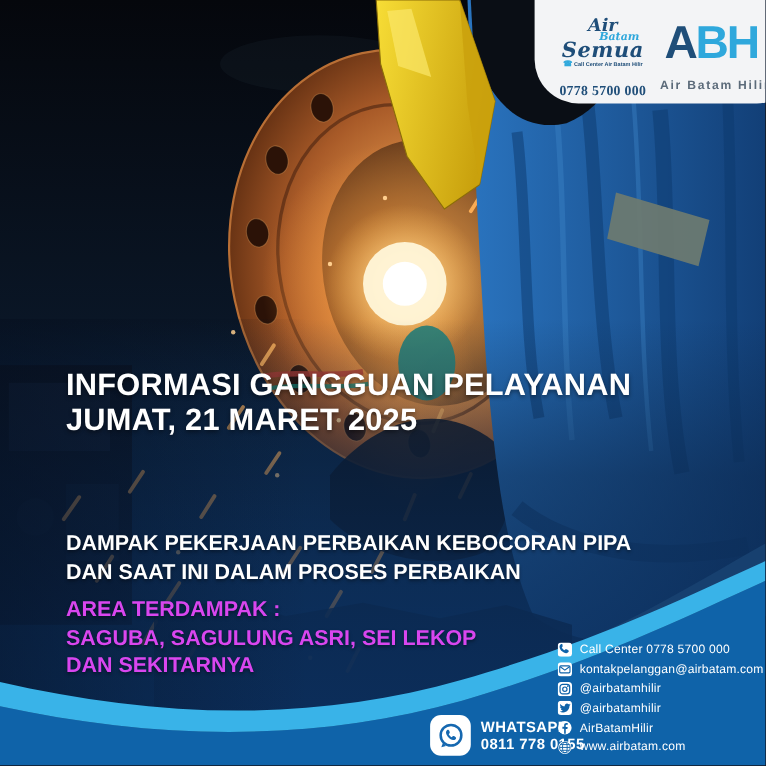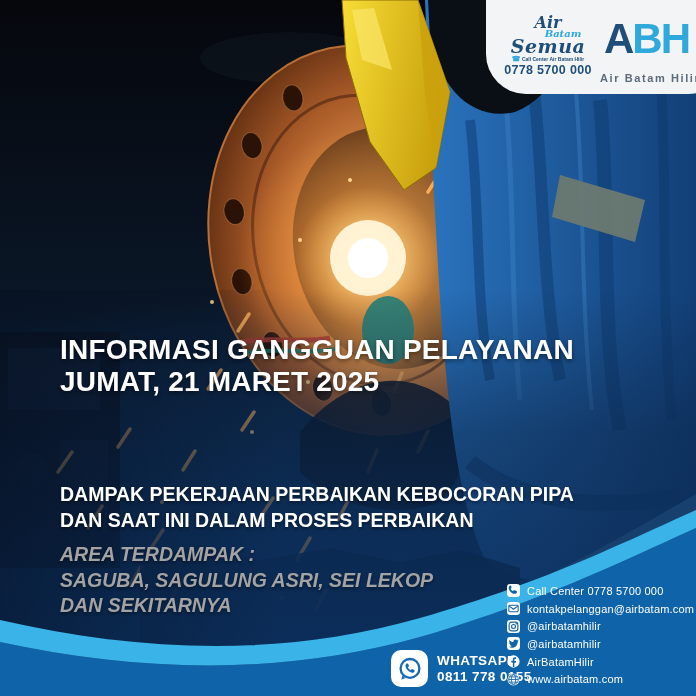--- a/index.html
+++ b/index.html
@@ -18,46 +18,45 @@
     background:#f3f4f6;border-radius:0 0 40px 40px;z-index:5;
   }
   .aus{position:absolute;left:8px;top:42px;width:108px;text-align:center;
        font-family:"DejaVu Serif",serif;font-style:italic;font-weight:bold;color:#1F4E79;}
   .aus-w1{font-size:16px;line-height:13px;}
   .aus-w2{font-size:10px;line-height:9px;color:#2FA8DC;padding-left:30px;}
   .aus-w3{font-size:19px;line-height:16px;letter-spacing:.5px;}
   .aus-cap{font-family:"Liberation Sans",sans-serif;font-style:normal;font-weight:bold;
            font-size:5px;line-height:6px;margin-top:2px;white-space:nowrap;color:#1F4E79;}
   .aus-cap .ph{font-size:7px;color:#2FA8DC;}
-  .aus-num{font-family:Liberation Sans, sans-serif;font-style:normal;font-weight:bold;
-           font-size:12.5px;line-height:14px;letter-spacing:.3px;margin-top:1px;}
+  .aus-num{font-family:Liberation Serif, serif;font-style:normal;font-weight:bold;
+           font-size:12.5px;line-height:14px;letter-spacing:.3px;margin-top:13px;}
   .abh{position:absolute;left:118px;top:44px;font-weight:bold;font-size:42px;line-height:42px;
        letter-spacing:-2px;}
   .abh-a{color:#1F4E79;}
   .abh-b,.abh-h{color:#2FA8DC;}
   .abh-name{position:absolute;left:114px;top:98px;font-size:11px;font-weight:bold;
             letter-spacing:1.6px;color:#5c6b7a;white-space:nowrap;}
 
   
   .headline{
     position:absolute;left:60px;top:334px;color:#fff;font-weight:bold;
     font-size:28px;line-height:31.5px;white-space:nowrap;z-index:4;
     text-shadow:0 2px 4px rgba(0,0,0,.45);letter-spacing:.2px;
   }
   .details{
     position:absolute;left:60px;top:460px;color:#fff;font-weight:bold;
     font-size:19.5px;line-height:25.5px;white-space:nowrap;z-index:4;
     text-shadow:0 2px 3px rgba(0,0,0,.4);
     margin-top:22px;
   }
   .area{
-    position:absolute;left:60px;top:542px;color:#a3a3a3;font-weight:bold;
+    position:absolute;left:60px;top:542px;color:#d946ef;font-weight:bold;
     font-size:19.5px;line-height:25.5px;white-space:nowrap;z-index:4;
     text-shadow:0 2px 3px rgba(0,0,0,.4);
-    font-style:italic;
   }
 
   
   .wa{position:absolute;left:391px;top:650px;display:flex;align-items:center;gap:9px;z-index:6;cursor:pointer;}
   .wa-icon{width:37px;height:37px;background:#fff;border-radius:10px;display:flex;
            align-items:center;justify-content:center;}
   .wa-text{color:#fff;font-weight:bold;font-size:13.5px;line-height:15.5px;letter-spacing:.4px;white-space:nowrap;}
 
   
   .contacts{position:absolute;left:507px;top:582px;z-index:6;}

